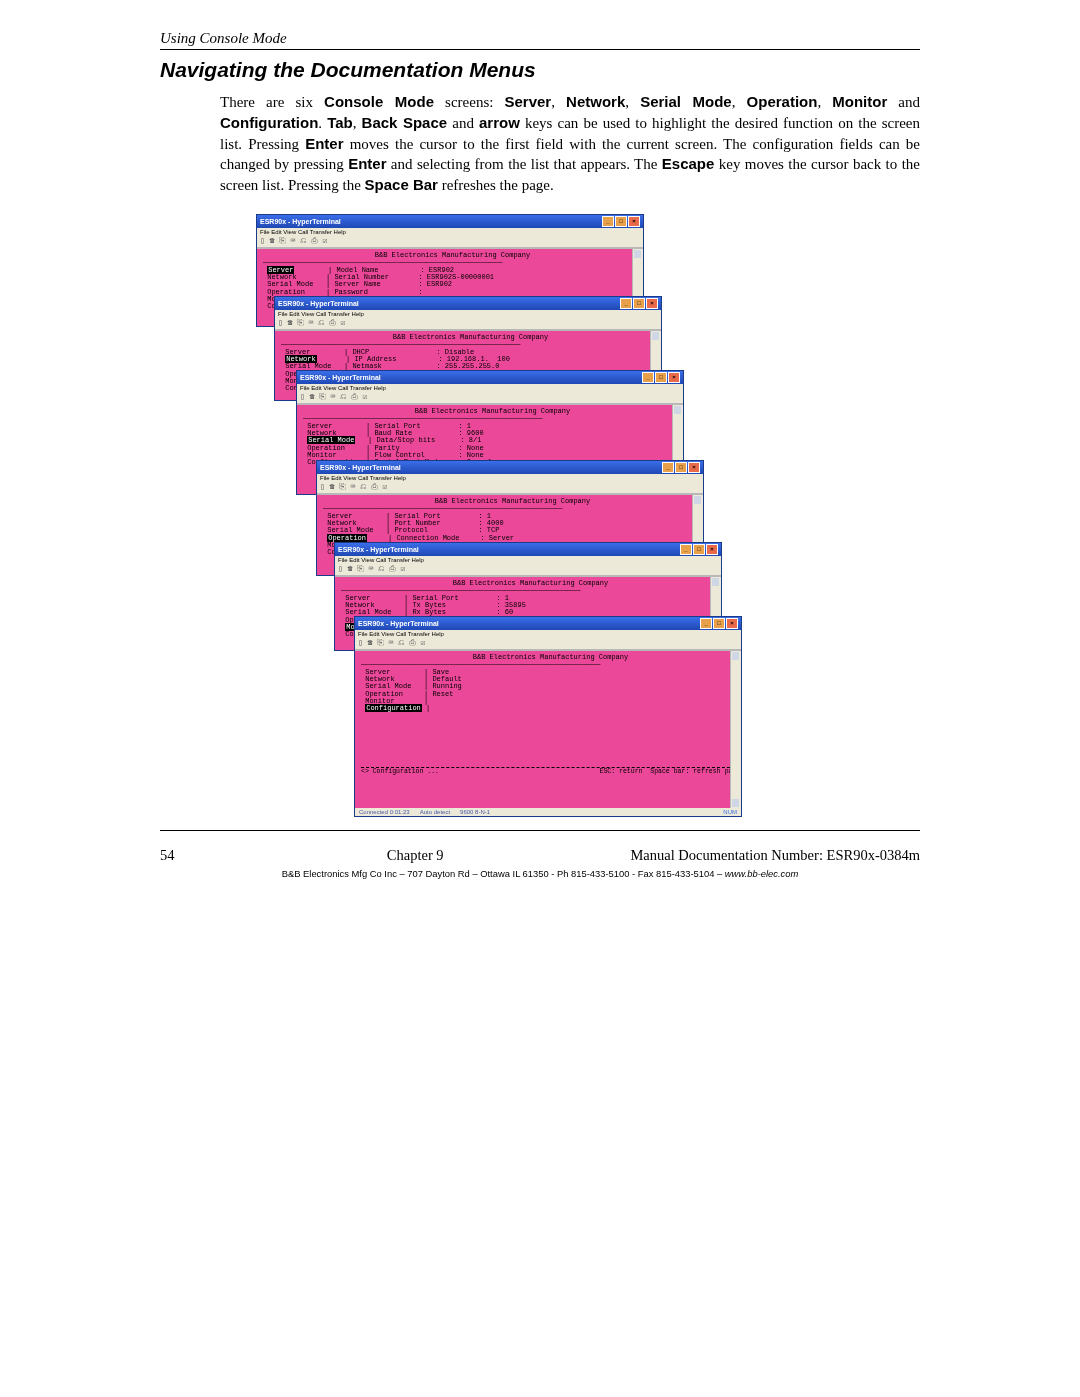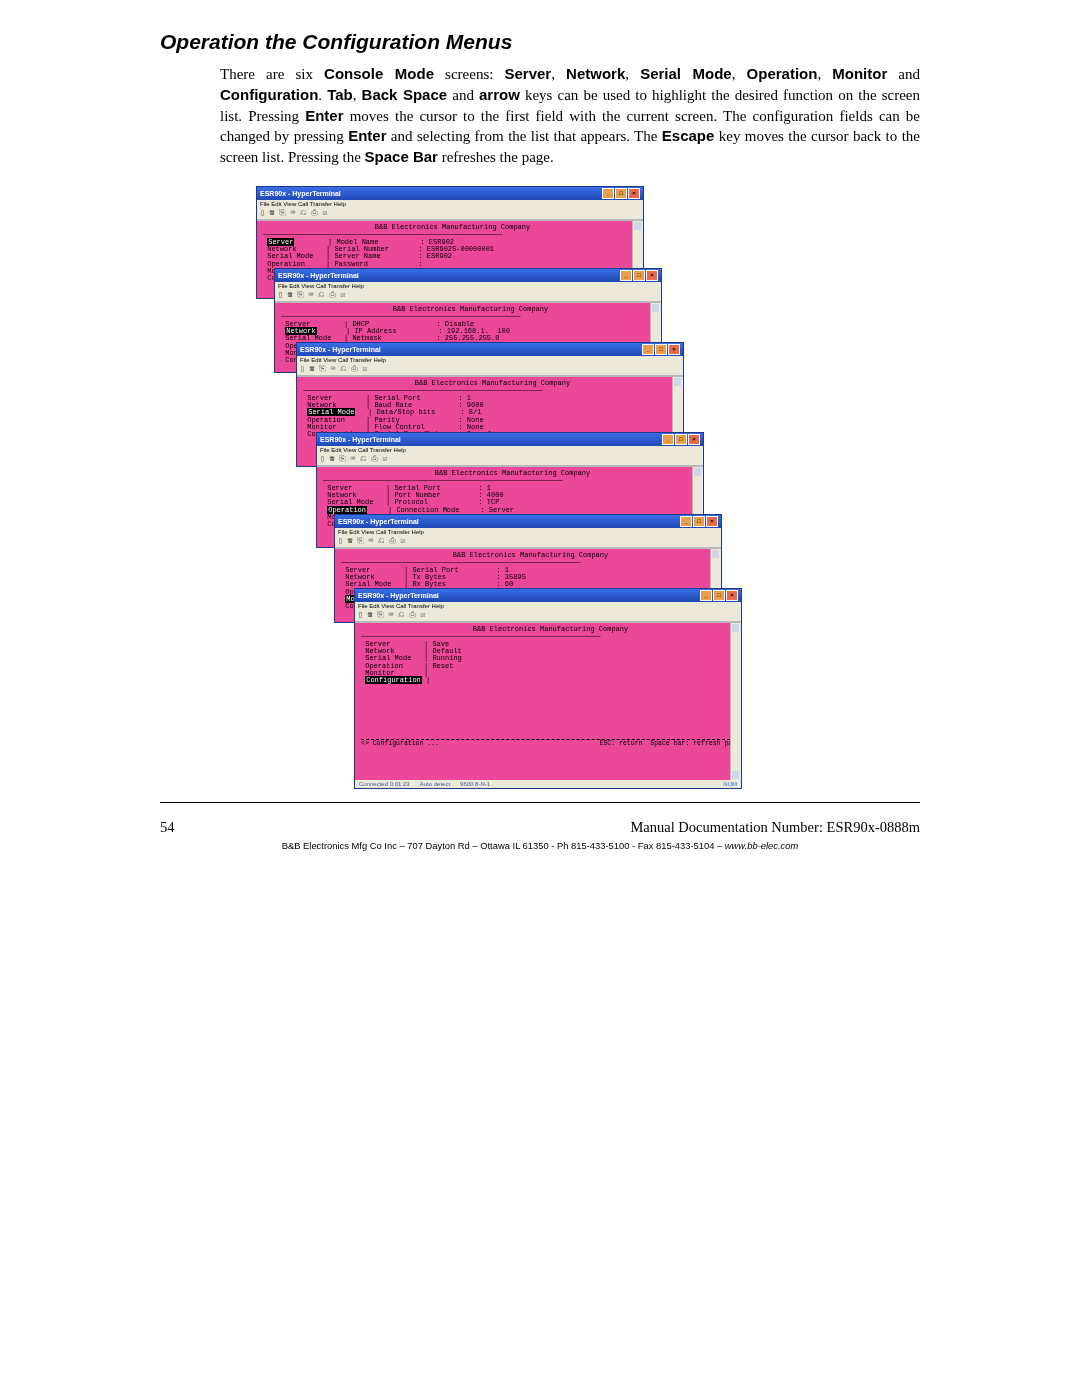--- a/index.html
+++ b/index.html
@@ -144,21 +144,22 @@
   .footline {
     display:flex; justify-content:space-between;
     border-top: 1px dashed #000; margin-top:3px; padding-top:1px;
     font-size:6.5px;
   }
 </style>
 </head>
 <body>
 
 <div class="page">
-  <div class="section-title">Operation the Configuration Menus</div>
+  <div class="running-head">Using Console Mode</div>
+  <div class="section-title">Navigating the Documentation Menus</div>
   <div class="body-text" id="para">There are six <b>Console Mode</b> screens: <b>Server</b>, <b>Network</b>, <b>Serial Mode</b>, <b>Operation</b>, <b>Monitor</b> and <b>Configuration</b>. <b>Tab</b>, <b>Back Space</b> and <b>arrow</b> keys can be used to highlight the desired function on the screen list. Pressing <b>Enter</b> moves the cursor to the first field with the current screen. The configuration fields can be changed by pressing <b>Enter</b> and selecting from the list that appears. The <b>Escape</b> key moves the cursor back to the screen list. Pressing the <b>Space Bar</b> refreshes the page.</div>
 
   <div class="figure-area" id="figarea">
       <div class="termwin" style="left: 0px; top: 0px; width: 386px;">
         <div class="tw-titlebar">
           <span>ESR90x - HyperTerminal</span>
           <span class="tw-btns"><span>_</span><span>□</span><span class="cl">×</span></span>
         </div>
         <div class="tw-menubar">File  Edit  View  Call  Transfer  Help</div>
         <div class="tw-toolbar">▯ ☎  ⎘ ⌨  ⎌ ⎙  ☑</div>
@@ -263,18 +264,19 @@
           <span>9600 8-N-1</span>
           <span style="margin-left:auto;color:#3a6ee8">NUM</span>
         </div>
       </div>
     </div>
 
 
   <div class="footer-rule"></div>
   <div class="footer-line1">
     <span class="pg">54</span>
-    <span class="docnum">Manual Documentation Number: ESR90x-0888m</span>
+    <span class="ch">Chapter 9</span>
+    <span class="docnum">Manual Documentation Number: ESR90x-0384m</span>
   </div>
   <div class="footer-small">
     <span>B&amp;B Electronics Mfg Co Inc – 707 Dayton Rd – Ottawa IL 61350 - Ph 815-433-5100 - Fax 815-433-5104 – </span><i>www.bb-elec.com</i>
   </div>
 </div>
 
 </body></html>

